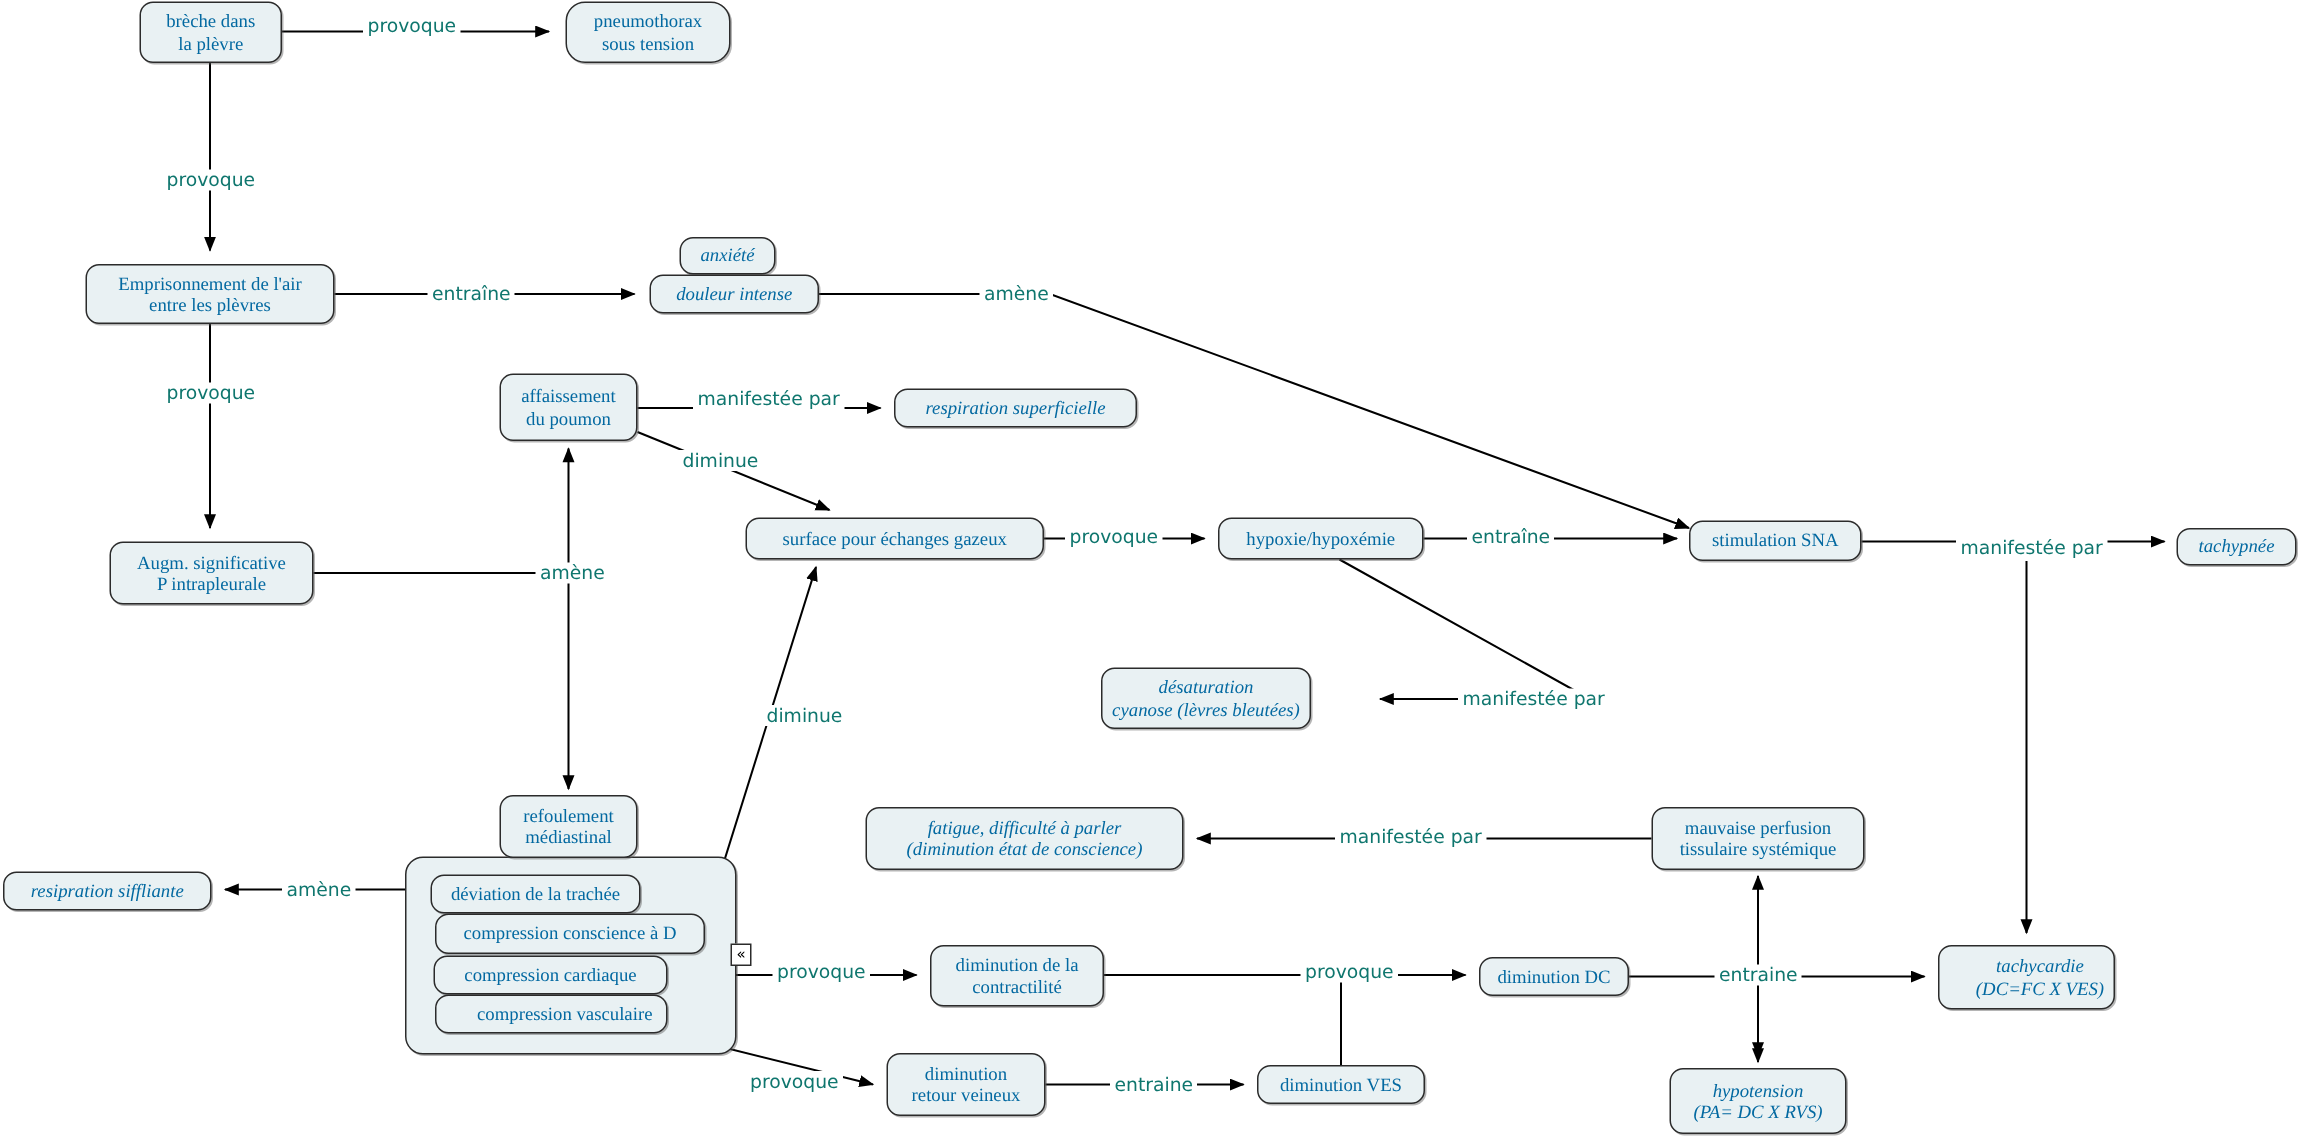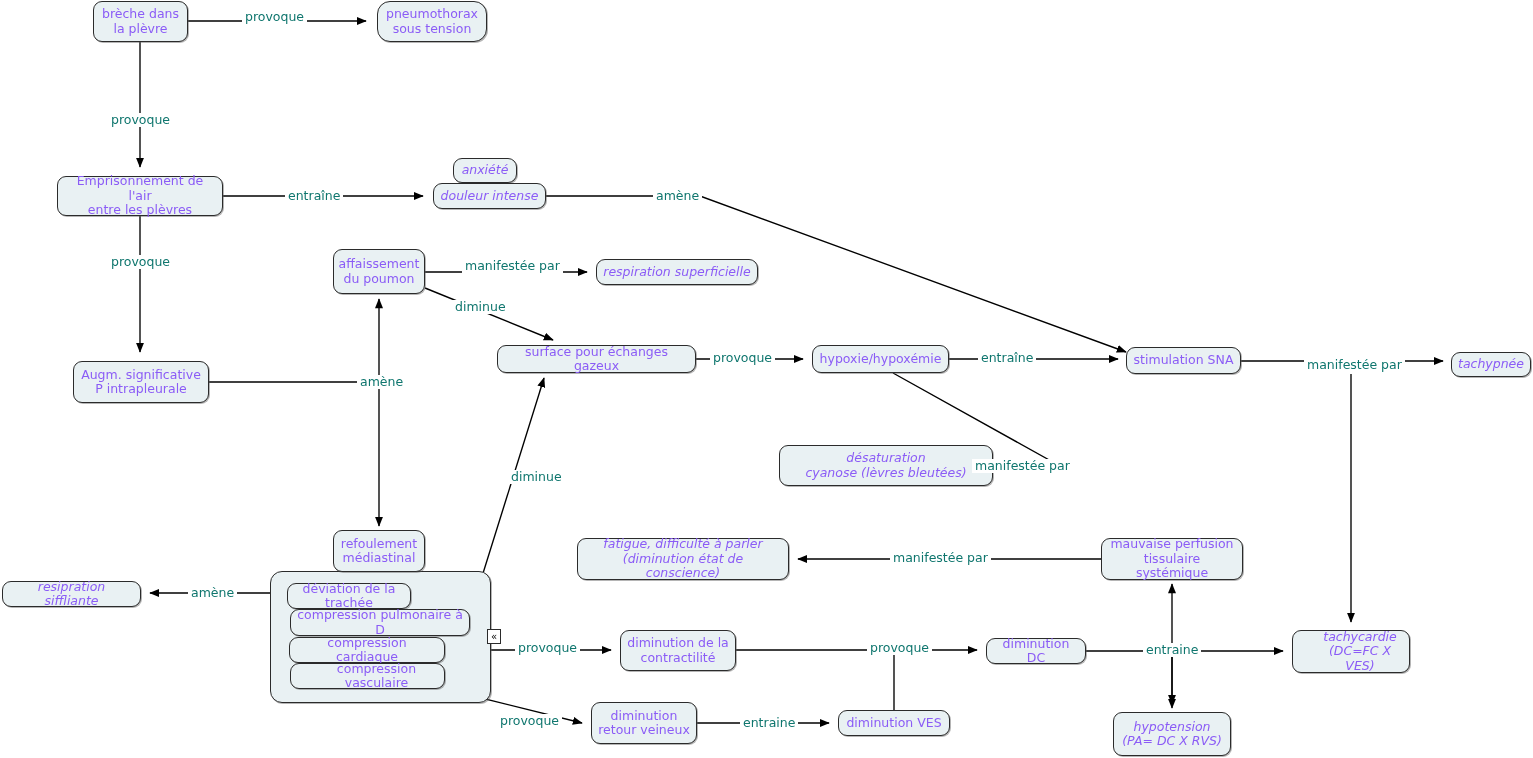--- a/index.html
+++ b/index.html
@@ -28,24 +28,25 @@
     box-sizing: border-box;
     background: #e9f1f3;
     border: 1px solid #2b2b2b;
     border-radius: 9px;
     display: flex;
     align-items: center;
     justify-content: center;
     text-align: center;
     font-size: 12.5px;
     line-height: 14.5px;
-    color: #8b5cf6;
+    color: #0369a1;
     white-space: pre-line;
     padding: 1px 6px;
     box-shadow: 1px 1px 0 rgba(90,90,90,0.45);
+    font-family: Liberation Serif, serif;
   }
   .node.italic {
     font-style: italic;
   }
   .group-box {
     position: absolute;
     box-sizing: border-box;
     background: #e9f1f3;
     border: 1px solid #2b2b2b;
     border-radius: 12px;
@@ -133,33 +134,33 @@
       <div class="node italic" style="left: 433px; top: 183px; width: 113px; height: 26px;">douleur intense</div>
       <div class="node" style="left: 333px; top: 249px; width: 92px; height: 45px;">affaissement
 du poumon</div>
       <div class="node italic" style="left: 596px; top: 259px; width: 162px; height: 26px;">respiration superficielle</div>
       <div class="node" style="left: 73px; top: 361px; width: 136px; height: 42px;">Augm. significative
 P intrapleurale</div>
       <div class="node" style="left: 473px; top: 345px; width: 199px; height: 28px; margin-left: 24px;">surface pour échanges gazeux</div>
       <div class="node" style="left: 812px; top: 345px; width: 137px; height: 28px;">hypoxie/hypoxémie</div>
       <div class="node" style="left: 1126px; top: 347px; width: 115px; height: 27px;">stimulation SNA</div>
       <div class="node italic" style="left: 1451px; top: 352px; width: 80px; height: 25px;">tachypnée</div>
-      <div class="node italic" style="left: 734px; top: 445px; width: 214px; height: 41px; margin-left: 45px;">désaturation
+      <div class="node italic" style="left: 734px; top: 445px; width: 140px; height: 41px;">désaturation
 cyanose (lèvres bleutées)</div>
       <div class="node" style="left: 333px; top: 530px; width: 92px; height: 42px;">refoulement
 médiastinal</div>
       <div class="node italic" style="left: 577px; top: 538px; width: 212px; height: 42px;">fatigue, difficulté à parler
 (diminution état de conscience)</div>
       <div class="node" style="left: 1101px; top: 538px; width: 142px; height: 42px;">mauvaise perfusion
 tissulaire systémique</div>
       <div class="node italic" style="left: 1292px; top: 630px; width: 118px; height: 43px; padding-left: 24px;">tachycardie
 (DC=FC X VES)</div>
       <div class="node italic" style="left: 2px; top: 581px; width: 139px; height: 26px;">resipration siffliante</div>
-      <div class="node" style="left: 287px; top: 583px; width: 124px; height: 26px;">déviation de la trachée</div>
-      <div class="node" style="left: 290px; top: 609px; width: 180px; height: 27px;">compression pulmonaire à D</div>
+      <div class="node" style="left: 287px; top: 583px; width: 140px; height: 26px;">déviation de la trachée</div>
+      <div class="node" style="left: 290px; top: 609px; width: 180px; height: 27px;">compression conscience à D</div>
       <div class="node" style="left: 289px; top: 637px; width: 156px; height: 26px;">compression cardiaque</div>
       <div class="node" style="left: 290px; top: 663px; width: 155px; height: 26px; padding-left: 24px;">compression vasculaire</div>
       <div class="node" style="left: 620px; top: 630px; width: 116px; height: 41px;">diminution de la
 contractilité</div>
       <div class="node" style="left: 986px; top: 638px; width: 100px; height: 26px;">diminution DC</div>
       <div class="node" style="left: 591px; top: 702px; width: 106px; height: 42px;">diminution
 retour veineux</div>
       <div class="node" style="left: 838px; top: 710px; width: 112px; height: 26px;">diminution VES</div>
       <div class="node italic" style="left: 1113px; top: 712px; width: 118px; height: 44px;">hypotension
 (PA= DC X RVS)</div>

